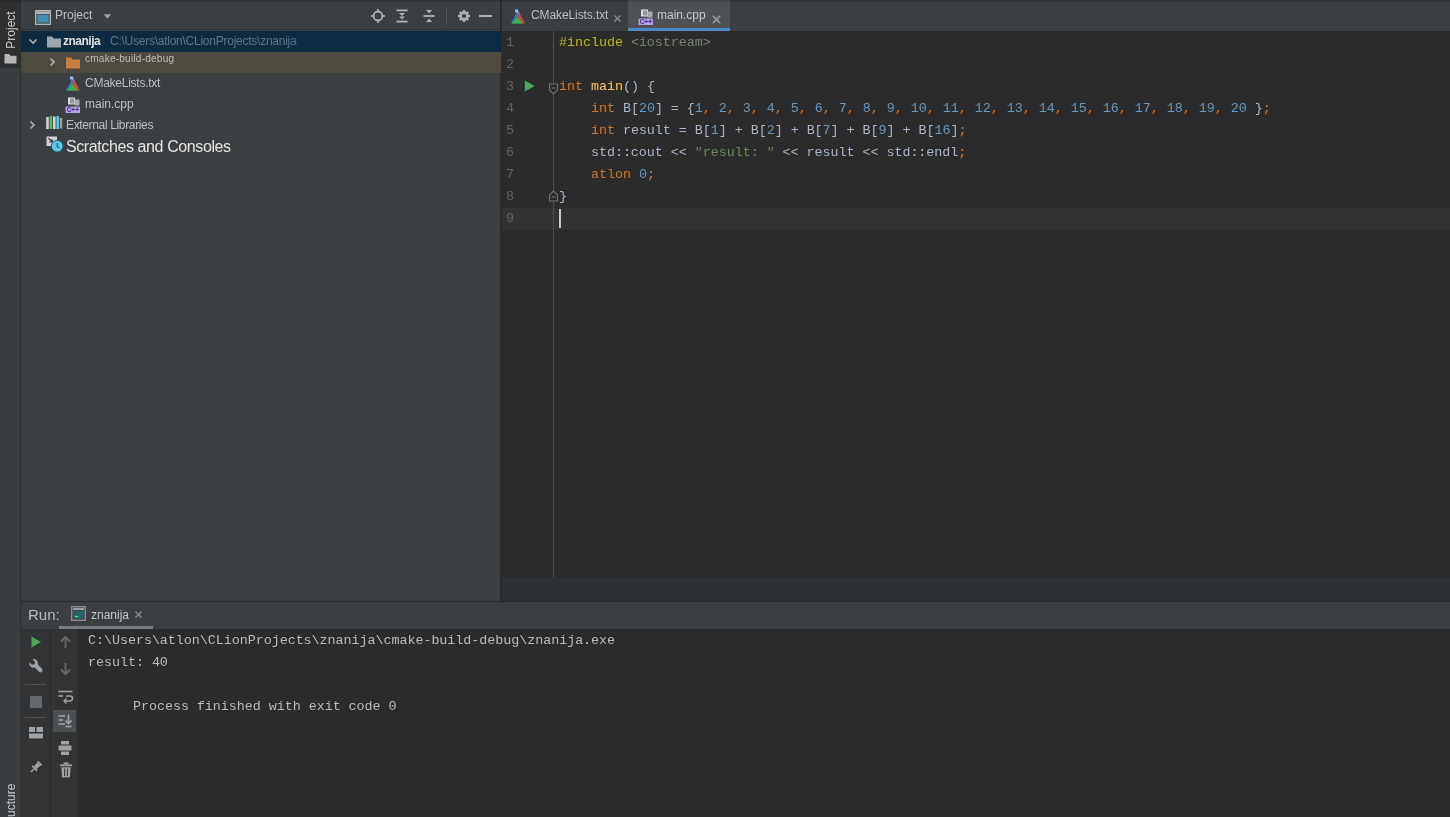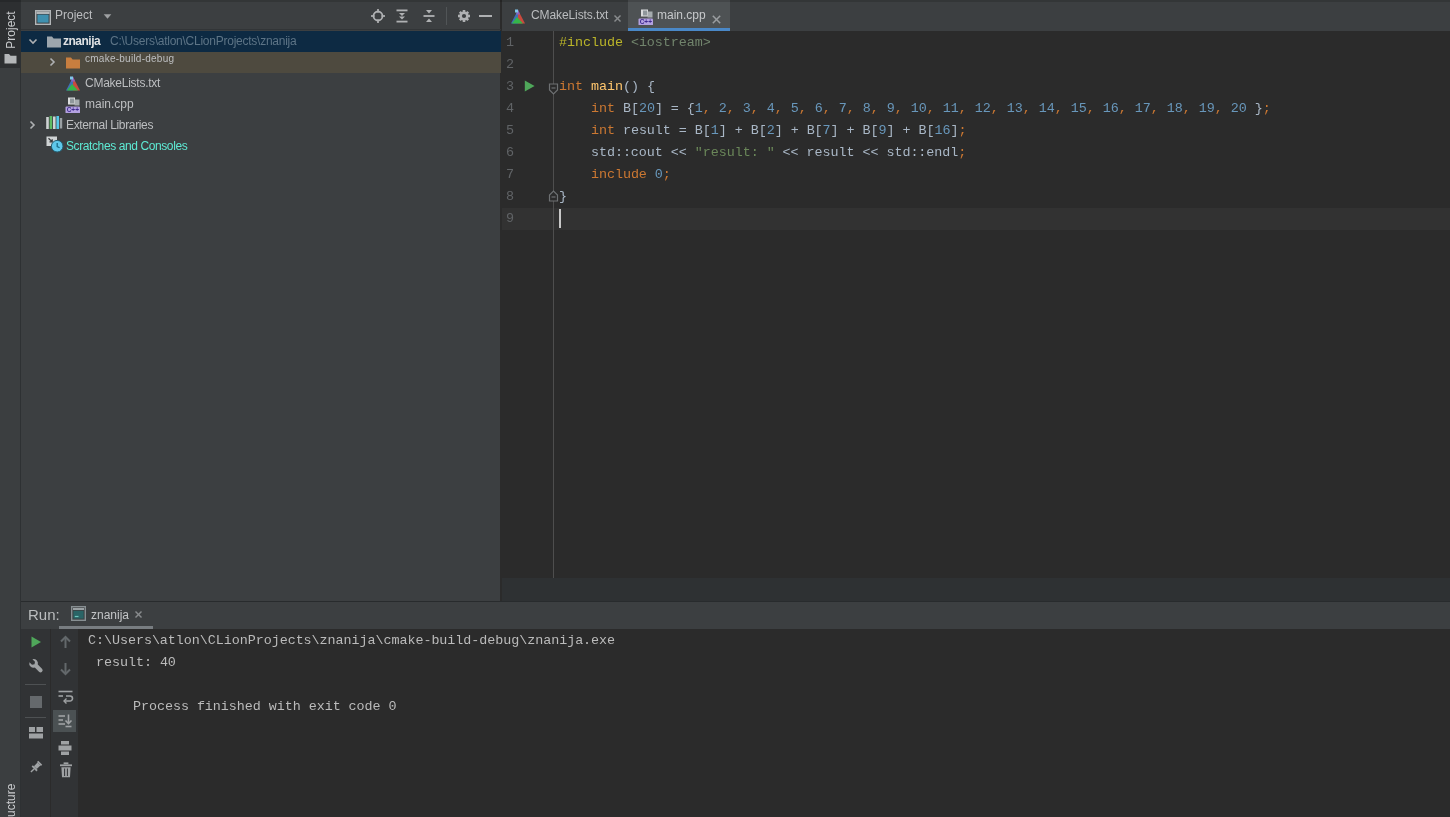--- a/index.html
+++ b/index.html
@@ -127,21 +127,21 @@
     <rect x="13.8" y="2" width="2.4" height="10.5" fill="#9aa0a3"></rect>
   </svg>
   <div class="abs" style="left:66px;top:115px;height:21px;line-height:21px;font-size:12px;letter-spacing:-0.35px;color:#bdbfc1;">External Libraries</div>
 
   <svg class="abs" style="left:46px;top:136px;" width="18" height="17" viewBox="0 0 18 17">
     <rect x="0.5" y="0.5" width="10.5" height="9.5" fill="#cfd3d4"></rect>
     <path d="M2.5 2.2 L6.2 5.9 M6.2 3.2 L6.2 5.9 L3.5 5.9" stroke="#3a3d3f" stroke-width="1.3" fill="none"></path>
     <circle cx="11.2" cy="10.2" r="5.8" fill="#5ec8ea" stroke="#225d70" stroke-width="1"></circle>
     <path d="M11.2 7 L11.2 10.5 L13.6 11.8" stroke="#1a6e8a" stroke-width="1.3" fill="none"></path>
   </svg>
-  <div class="abs" style="left:66px;top:136px;height:21px;line-height:21px;font-size:12px;letter-spacing:-0.4px;color:#5eead4;">Scratches and Consoles</div>
+  <div class="abs" style="left:66px;top:136px;height:21px;line-height:21px;font-size:16px;letter-spacing:-0.4px;color:#e5e5e5;">Scratches and Consoles</div>
 
   <div class="abs" style="left:502px;top:0;width:948px;height:31px;background:#3c3f41;"></div>
 
   <svg class="abs" style="left:510px;top:9px;" width="16" height="16" viewBox="0 0 16 16">
     <path d="M8 1 L1 14.5 L8 14.5 Z" fill="#3f6fb5"></path>
     <path d="M8 1 L15 14.5 L8 14.5 Z" fill="#c94a3e"></path>
     <path d="M7 8 L1.8 14.5 L13 14.5 Z" fill="#35b54a"></path>
     <path d="M8 0.5 L5.9 5.5 L10.1 5.5 Z" fill="#8a63c0"></path>
     <rect x="5" y="0.5" width="3" height="3" fill="#7fc6ea"></rect>
   </svg>
@@ -194,21 +194,21 @@
   <svg class="abs" style="left:548px;top:190px;" width="11" height="12" viewBox="0 0 11 12">
     <path d="M1.5 11 L9.5 11 L9.5 5 L5.5 1 L1.5 5 Z" fill="#2b2b2b" stroke="#6e7173" stroke-width="1.2"></path>
     <line x1="3.5" y1="7" x2="7.5" y2="7" stroke="#6e7173" stroke-width="1.2"></line>
   </svg>
 
   <div class="abs mono codeline" style="top:32px;"><span class="pp">#include</span> <span class="inc">&lt;iostream&gt;</span></div>
   <div class="abs mono codeline" style="top:76px;"><span class="kw">int</span> <span class="fn">main</span>() {</div>
   <div class="abs mono codeline" style="top:98px;">    <span class="kw">int</span> B[<span class="nm">20</span>] = {<span class="nm">1</span><span class="pn">,</span> <span class="nm">2</span><span class="pn">,</span> <span class="nm">3</span><span class="pn">,</span> <span class="nm">4</span><span class="pn">,</span> <span class="nm">5</span><span class="pn">,</span> <span class="nm">6</span><span class="pn">,</span> <span class="nm">7</span><span class="pn">,</span> <span class="nm">8</span><span class="pn">,</span> <span class="nm">9</span><span class="pn">,</span> <span class="nm">10</span><span class="pn">,</span> <span class="nm">11</span><span class="pn">,</span> <span class="nm">12</span><span class="pn">,</span> <span class="nm">13</span><span class="pn">,</span> <span class="nm">14</span><span class="pn">,</span> <span class="nm">15</span><span class="pn">,</span> <span class="nm">16</span><span class="pn">,</span> <span class="nm">17</span><span class="pn">,</span> <span class="nm">18</span><span class="pn">,</span> <span class="nm">19</span><span class="pn">,</span> <span class="nm">20</span> }<span class="pn">;</span></div>
   <div class="abs mono codeline" style="top:120px;">    <span class="kw">int</span> result = B[<span class="nm">1</span>] + B[<span class="nm">2</span>] + B[<span class="nm">7</span>] + B[<span class="nm">9</span>] + B[<span class="nm">16</span>]<span class="pn">;</span></div>
   <div class="abs mono codeline" style="top:142px;">    std::cout &lt;&lt; <span class="st">"result: "</span> &lt;&lt; result &lt;&lt; std::endl<span class="pn">;</span></div>
-  <div class="abs mono codeline" style="top:164px;">    <span class="kw">include</span> <span class="nm">0</span><span class="pn">;</span></div>
+  <div class="abs mono codeline" style="top:164px;">    <span class="kw">atlon</span> <span class="nm">0</span><span class="pn">;</span></div>
   <div class="abs mono codeline" style="top:186px;">}</div>
 
   <div class="abs" style="left:559px;top:209px;width:2px;height:19px;background:#c8c8c8;"></div>
 
   <div class="abs" style="left:20px;top:601px;width:1430px;height:28px;background:#3c3f41;border-top:1px solid #282b2d;"></div>
   <div class="abs" style="left:28px;top:602px;height:26px;line-height:26px;font-size:15px;color:#bbbdbf;">Run:</div>
 
   <svg class="abs" style="left:71px;top:606px;" width="15" height="15" viewBox="0 0 15 15">
     <rect x="0.7" y="0.7" width="13.6" height="13.6" fill="none" stroke="#878f92" stroke-width="1.4"></rect>
     <rect x="2" y="2" width="11" height="2" fill="#9aa1a4"></rect>
@@ -280,15 +280,15 @@
   </svg>
   <svg class="abs" style="left:59px;top:762px;" width="14" height="16" viewBox="0 0 14 16">
     <rect x="4.6" y="0.4" width="4.8" height="1.8" fill="#9fa2a4"></rect>
     <rect x="1" y="2.4" width="12" height="1.8" fill="#9fa2a4"></rect>
     <path d="M2.4 5.2 L11.6 5.2 L11 15.2 L3 15.2 Z" fill="#9fa2a4"></path>
     <line x1="5.6" y1="6.5" x2="5.6" y2="14" stroke="#313335" stroke-width="1"></line>
     <line x1="8.4" y1="6.5" x2="8.4" y2="14" stroke="#313335" stroke-width="1"></line>
   </svg>
 
   <div class="abs mono" style="left:88px;top:630px;height:22px;line-height:22px;color:#bbbbbb;">C:\Users\atlon\CLionProjects\znanija\cmake-build-debug\znanija.exe</div>
-  <div class="abs mono" style="left:96px;top:652px;height:22px;line-height:22px;color:#bbbbbb;">result: 40</div>
+  <div class="abs mono" style="left:88px;top:652px;height:22px;line-height:22px;color:#bbbbbb;">result: 40</div>
   <div class="abs mono" style="left:88px;top:696px;height:22px;line-height:22px;color:#bbbbbb;margin-left:45px;">Process finished with exit code 0</div>
 </div>
 
 </body></html>

